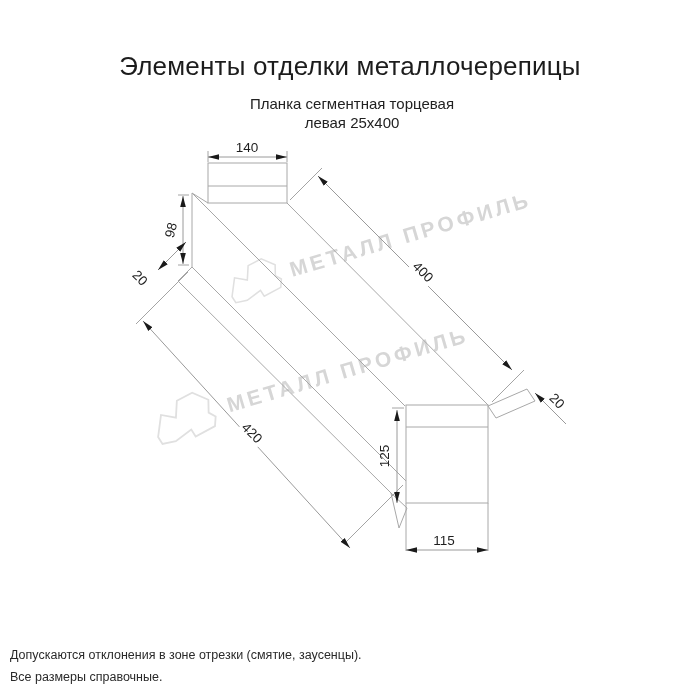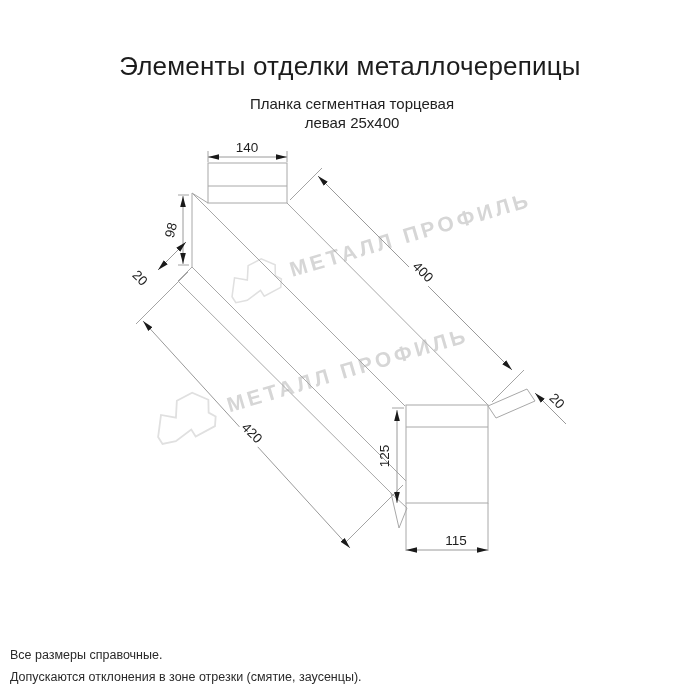--- a/index.html
+++ b/index.html
@@ -131,21 +131,21 @@
       </g>
     </svg>
 
     <div class="dim-label" style="left:247px;top:147px;">140</div>
     <div class="dim-label rm75" style="left:171px;top:230px;">98</div>
     <div class="dim-label r45" style="left:140px;top:278px;">20</div>
     <div class="dim-label r45 gap" style="left:423px;top:272px;">400</div>
     <div class="dim-label r45 gap" style="left:252px;top:433px;">420</div>
     <div class="dim-label r45" style="left:557px;top:401px;">20</div>
     <div class="dim-label rm90" style="left:384px;top:456px;">125</div>
-    <div class="dim-label" style="left:456px;top:540px;">115</div>
+    <div class="dim-label" style="left:444px;top:540px;">115</div>
   </div>
 
   <div class="footnotes">
+    <div>Допускаются отклонения в зоне отрезки (смятие, заусенцы).</div>
     <div>Все размеры справочные.</div>
-    <div>Допускаются отклонения в зоне отрезки (смятие, заусенцы).</div>
   </div>
 
 </div>
 
 </body></html>

